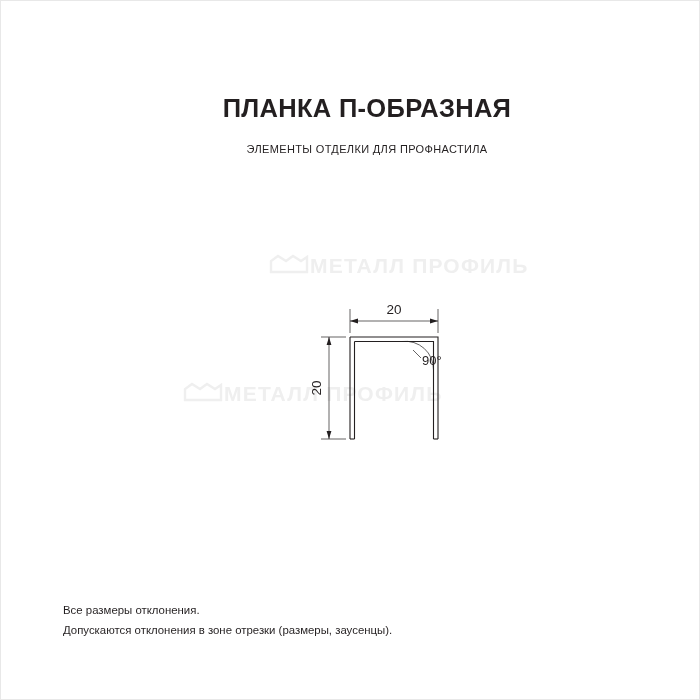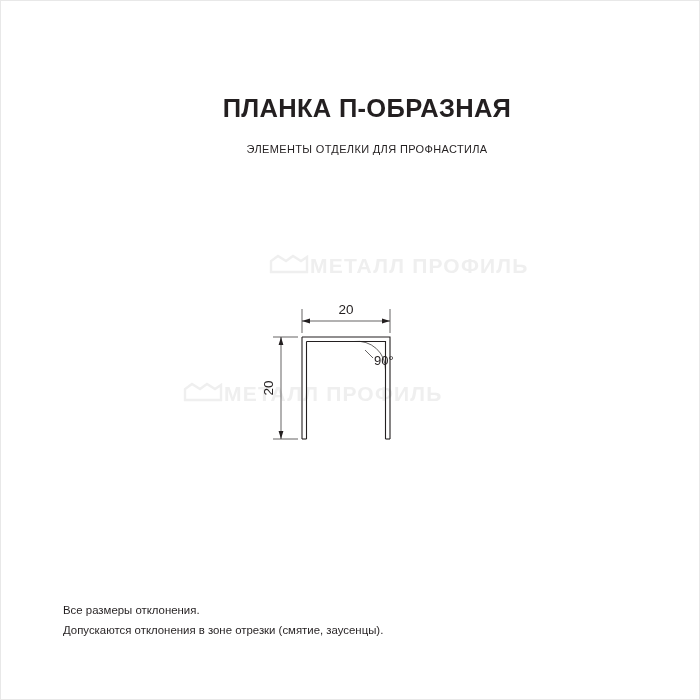--- a/index.html
+++ b/index.html
@@ -73,20 +73,21 @@
   .wm1 { left: 268px; top: 252px; }
   .wm2 { left: 182px; top: 380px; }
 
   
   .drawing {
     position: absolute;
     left: 0;
     top: 290px;
     width: 639px;
     height: 170px;
+    padding-left: 48px;
   }
   .drawing svg {
     display: block;
   }
 
   
   .footer {
     position: absolute;
     left: 62px;
     top: 600px;
@@ -160,16 +161,16 @@
       <text x="345" y="23" text-anchor="middle" font-family="Liberation Sans, sans-serif" font-size="13.5" fill="#231f20">20</text>
 
       <text x="272" y="97" text-anchor="middle" font-family="Liberation Sans, sans-serif" font-size="13.5" fill="#231f20" transform="rotate(-90 272 97)">20</text>
 
       <text x="373" y="74" text-anchor="start" font-family="Liberation Sans, sans-serif" font-size="13" fill="#231f20">90°</text>
     </svg>
   </div>
 
   <div class="footer">
     <div>Все размеры отклонения.</div>
-    <div>Допускаются отклонения в зоне отрезки (смятие, заусенцы).</div>
+    <div>Допускаются отклонения в зоне отрезки (размеры, заусенцы).</div>
   </div>
 
 </div>
 
 </body></html>

